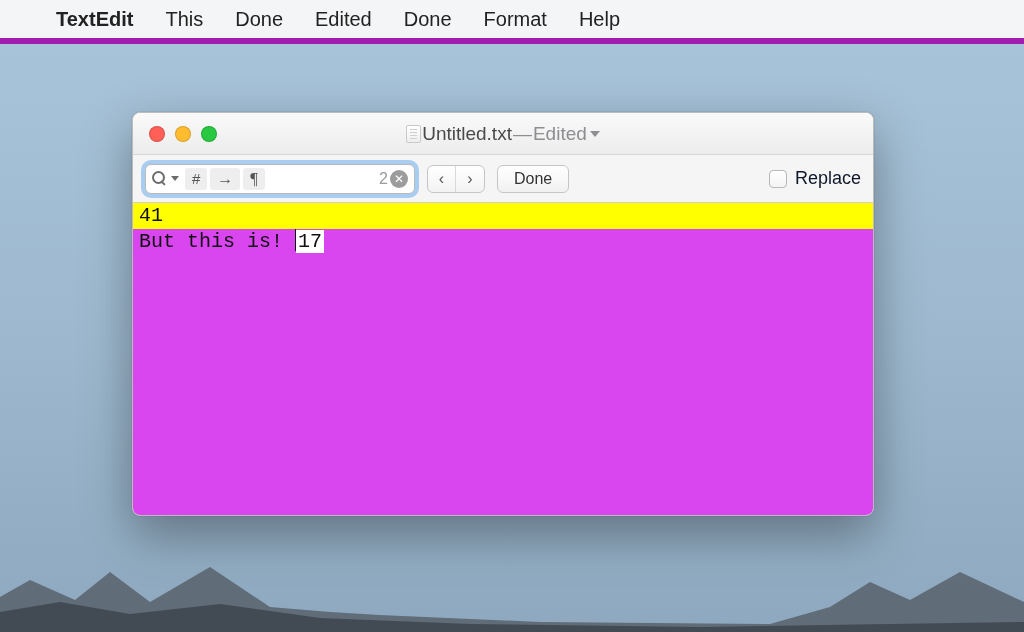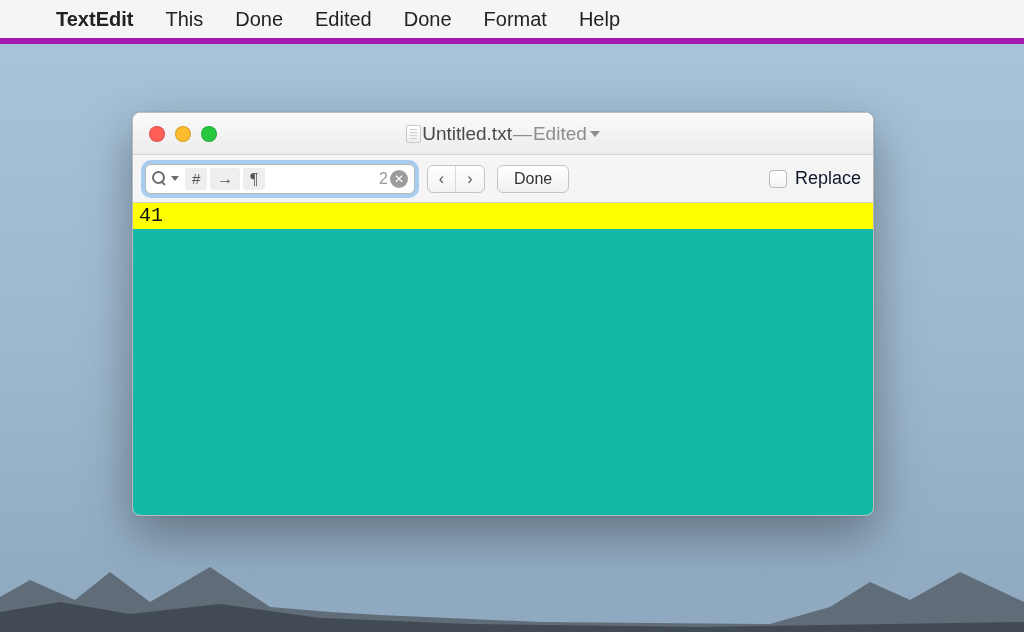--- a/index.html
+++ b/index.html
@@ -180,21 +180,21 @@
   }
   .replace-group { display:flex; align-items:center; gap:8px; margin-left:auto; }
   .checkbox {
     width:18px; height:18px; border:1px solid #b8b8b8; border-radius:4px;
     background:linear-gradient(#fff,#f4f4f4);
   }
   .replace-label { font-size:18px; color:#0f172a; }
   
   .editor {
     flex:1;
-    background:#14b8a6;
+    background:#d946ef;
     position: relative;
     font-family: Menlo, Monaco, "Courier New", monospace;
     font-size: 20px;
     line-height: 26px;
     color:#111;
   }
   .line { padding: 0 6px; white-space: pre; }
   .line.hl-current { background:#ffff00; }
   .line .hl-match { background:#ffffff; padding:0 2px; }
   .caret-bar {
@@ -254,19 +254,20 @@
     <button class="done-btn">Done</button>
 
     <div class="replace-group">
       <span class="checkbox"></span>
       <span class="replace-label">Replace</span>
     </div>
   </div>
 
   <div class="editor">
     <div class="line hl-current">41</div>
+    <div class="line"><span>But this is! </span><span class="caret-bar"></span><span class="hl-match">17</span></div>
   </div>
 </div>
 
 <svg class="mountains" viewBox="0 0 1024 80" preserveAspectRatio="none">
   <path d="M0,80 L0,45 L30,28 L75,48 L110,20 L150,50 L210,15 L270,55 L330,60 L380,63 L540,70 L770,72 L830,55 L870,30 L910,48 L960,20 L1024,50 L1024,80 Z" fill="#58616b" opacity="0.85"></path>
   <path d="M0,80 L0,60 L60,50 L130,62 L220,52 L320,66 L470,72 L700,75 L1024,70 L1024,80 Z" fill="#3f4750" opacity="0.9"></path>
 </svg>
 
 </body></html>

